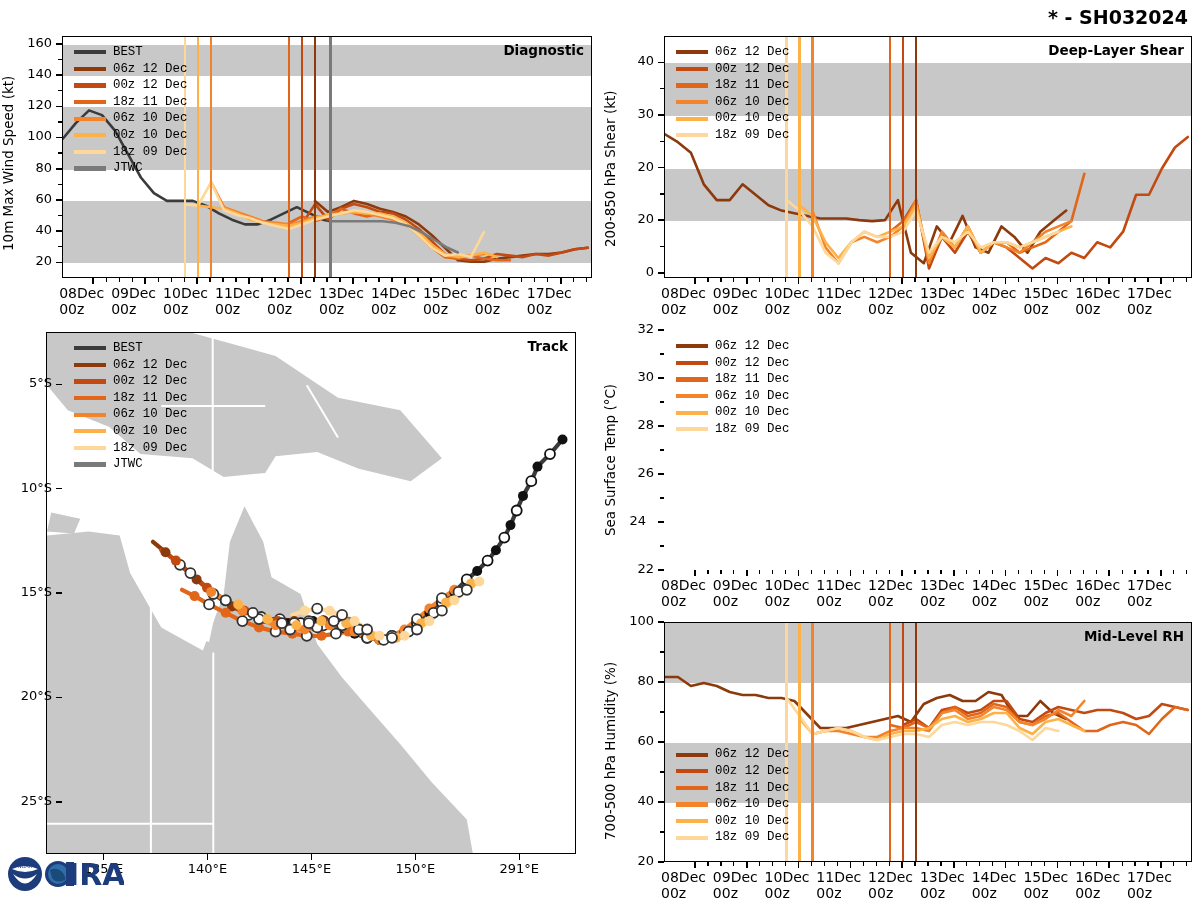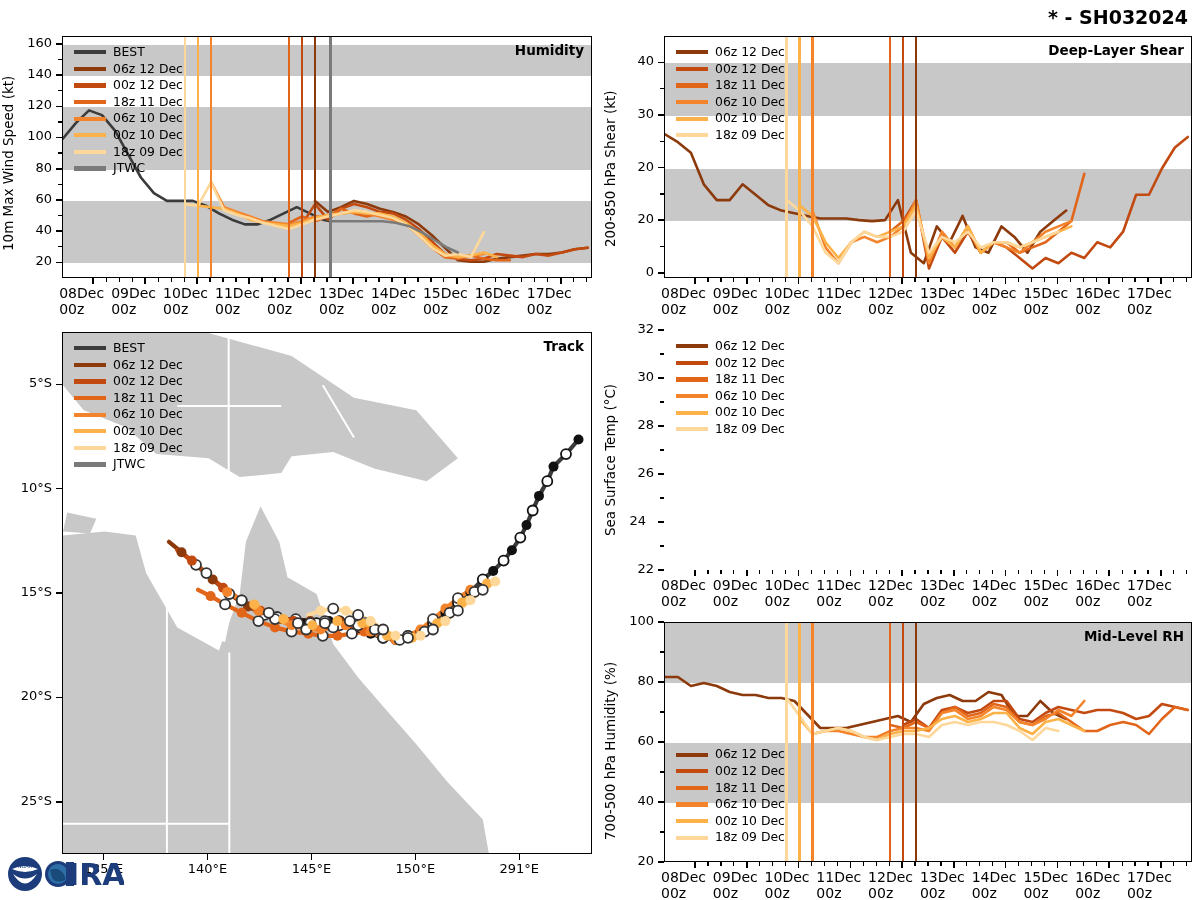--- a/index.html
+++ b/index.html
@@ -9,21 +9,21 @@
   .stormid{position:absolute;right:12px;top:6px;font-size:19px;font-weight:bold;}
   .panel{position:absolute;box-sizing:border-box;}
   .axesbox{position:absolute;box-sizing:border-box;border:1.4px solid #000;background:#fff;overflow:hidden;}
   .plotlabel{position:absolute;right:7px;top:5px;font-size:13.5px;font-weight:bold;z-index:40;}
   .ylabel{position:absolute;font-size:13.5px;transform-origin:0 0;transform:rotate(-90deg);white-space:nowrap;}
   .ytick{position:absolute;font-size:13px;text-align:right;white-space:nowrap;}
   .xtick{position:absolute;font-size:14px;white-space:nowrap;line-height:1.15;}
   .band{position:absolute;left:0;width:100%;background:#c8c8c8;}
   .vline{position:absolute;top:0;bottom:0;width:2.4px;}
   .tickmark{position:absolute;background:#000;}
-  .legend{position:absolute;z-index:60;font-size:12.4px;line-height:1;}
+  .legend{position:absolute;z-index:60;font-size:12.4px;line-height:1;font-family:Liberation Mono, monospace;}
   .legrow{display:flex;align-items:center;height:16.6px;}
   .legswatch{width:32px;height:4.2px;border-radius:0;margin-right:7px;flex:none;}
   .legtext{white-space:nowrap;font-size:12.4px;}
   svg{display:block;}
   .maplabel{position:absolute;font-size:13px;white-space:nowrap;}
   .logo{position:absolute;left:6px;bottom:4px;}
 </style>
 </head>
 <body>
 
@@ -31,21 +31,21 @@
 
   <div class="stormid">* - SH032024</div>
 
   <div class="panel" id="panel-intensity" style="left: 0px; top: 0px; width: 1200px; height: 900px;">
       <div class="axesbox" style="left: 62px; top: 36px; width: 530px; height: 242px;">
         <div class="band" style="top: 195.161px; height: 31.2258px; background: rgb(200, 200, 200);"></div>
         <div class="band" style="top: 163.935px; height: 31.2258px; background: rgb(200, 200, 200);"></div>
         <div class="band" style="top: 101.484px; height: 31.2258px; background: rgb(200, 200, 200);"></div>
         <div class="band" style="top: 70.2581px; height: 31.2258px; background: rgb(200, 200, 200);"></div>
         <div class="band" style="top: 7.80645px; height: 31.2258px; background: rgb(200, 200, 200);"></div>
-        <div class="plotlabel">Humidity</div>
+        <div class="plotlabel">Diagnostic</div>
         <svg width="530" height="242" style="position:absolute;left:0;top:0;">
           <path d="M 0.0 101.5 L 13.0 85.9 L 26.0 73.4 L 39.0 78.1 L 52.0 93.7 L 65.0 117.1 L 77.9 140.5 L 90.9 156.1 L 103.9 163.9 L 116.9 163.9 L 129.9 163.9 L 142.9 168.6 L 155.9 176.4 L 168.9 182.7 L 181.9 187.4 L 194.9 187.4 L 207.8 182.7 L 220.8 176.4 L 233.8 170.2 L 246.8 176.4 L 259.8 182.7 L 267.6 184.2" fill="none" stroke="#3b3b3b" stroke-width="2.6" stroke-linejoin="round" stroke-linecap="round"></path>
           <path d="M 252.0 163.9 L 265.0 174.9 L 278.0 170.2 L 291.0 163.9 L 304.0 167.1 L 317.0 171.7 L 330.0 174.9 L 342.9 179.5 L 355.9 187.4 L 368.9 198.3 L 381.9 210.8 L 394.9 223.3 L 407.9 224.8 L 420.9 224.8 L 433.9 221.7 L 446.9 220.1 L 459.9 218.6 L 472.8 217.0 L 485.8 217.0 L 498.8 215.5 L 511.8 212.3 L 524.8 210.8" fill="none" stroke="#8c3a0c" stroke-width="2.6" stroke-linejoin="round" stroke-linecap="round"></path>
           <path d="M 239.0 187.4 L 252.0 167.1 L 265.0 182.7 L 278.0 171.7 L 291.0 167.1 L 304.0 170.2 L 317.0 174.9 L 330.0 176.4 L 342.9 182.7 L 355.9 192.0 L 368.9 204.5 L 381.9 217.0 L 394.9 221.7 L 407.9 223.3 L 420.9 221.7 L 433.9 217.0 L 446.9 218.6 L 459.9 220.1 L 472.8 217.0 L 485.8 218.6 L 498.8 215.5 L 511.8 212.3 L 524.8 210.8" fill="none" stroke="#c24a10" stroke-width="2.6" stroke-linejoin="round" stroke-linecap="round"></path>
           <path d="M 226.0 185.8 L 239.0 179.5 L 252.0 184.2 L 265.0 179.5 L 278.0 171.7 L 291.0 176.4 L 304.0 179.5 L 317.0 176.4 L 330.0 182.7 L 342.9 187.4 L 355.9 198.3 L 368.9 210.8 L 381.9 220.1 L 394.9 221.7 L 407.9 218.6 L 420.9 221.7 L 433.9 223.3 L 446.9 223.3" fill="none" stroke="#e2661a" stroke-width="2.6" stroke-linejoin="round" stroke-linecap="round"></path>
           <path d="M 148.1 145.2 L 161.1 170.2 L 174.1 174.9 L 187.1 179.5 L 200.0 184.2 L 213.0 185.8 L 226.0 187.4 L 239.0 184.2 L 252.0 179.5 L 265.0 179.5 L 278.0 176.4 L 291.0 174.9 L 304.0 176.4 L 317.0 179.5 L 330.0 182.7 L 342.9 187.4 L 355.9 195.2 L 368.9 207.7 L 381.9 218.6 L 394.9 220.1 L 407.9 218.6 L 420.9 217.0" fill="none" stroke="#f4842c" stroke-width="2.6" stroke-linejoin="round" stroke-linecap="round"></path>
           <path d="M 135.1 168.6 L 148.1 170.2 L 161.1 171.7 L 174.1 176.4 L 187.1 182.7 L 200.0 185.8 L 213.0 187.4 L 226.0 188.9 L 239.0 185.8 L 252.0 181.1 L 265.0 178.0 L 278.0 176.4 L 291.0 174.9 L 304.0 176.4 L 317.0 176.4 L 330.0 179.5 L 342.9 185.8 L 355.9 195.2 L 368.9 207.7 L 381.9 217.0 L 394.9 220.1 L 407.9 218.6 L 420.9 215.5 L 433.9 220.1" fill="none" stroke="#fcb248" stroke-width="2.6" stroke-linejoin="round" stroke-linecap="round"></path>
           <path d="M 122.1 167.1 L 135.1 168.6 L 148.1 145.2 L 161.1 173.3 L 174.1 178.0 L 187.1 181.1 L 200.0 185.8 L 213.0 188.9 L 226.0 192.0 L 239.0 187.4 L 252.0 182.7 L 265.0 179.5 L 278.0 176.4 L 291.0 173.3 L 304.0 174.9 L 317.0 178.0 L 330.0 181.1 L 342.9 187.4 L 355.9 198.3 L 368.9 210.8 L 381.9 218.6 L 394.9 217.0 L 407.9 220.1 L 420.9 195.2" fill="none" stroke="#fdd89a" stroke-width="2.6" stroke-linejoin="round" stroke-linecap="round"></path>
           <path d="M 267.6 184.2 L 280.6 184.2 L 293.6 184.2 L 306.6 184.2 L 319.6 184.2 L 332.5 185.8 L 345.5 188.9 L 358.5 195.2 L 371.5 203.0 L 384.5 210.8 L 394.9 215.5" fill="none" stroke="#7a7a7a" stroke-width="2.6" stroke-linejoin="round" stroke-linecap="round"></path>
         </svg>
@@ -160,21 +160,21 @@
           <span class="legtext">18z 09 Dec</span>
         </div>
         <div class="legrow">
           <span class="legswatch" style="background: rgb(122, 122, 122);"></span>
           <span class="legtext">JTWC</span>
         </div>
       </div>
     </div>
 
   <div class="panel" id="panel-track" style="left: 0px; top: 0px; width: 1200px; height: 900px;">
-      <div class="axesbox" style="left: 62px; top: 332px; width: 530px; height: 522px;">
+      <div class="axesbox" style="left: 46px; top: 332px; width: 530px; height: 522px;">
         <svg width="530" height="522" style="position:absolute;left:0;top:0;">
           <g>
             <path d="M 0.0 0.0 L 145.5 0.0 L 228.6 23.0 L 291.0 64.7 L 353.3 77.3 L 394.9 125.3 L 363.7 148.2 L 311.8 135.7 L 270.2 119.0 L 228.6 123.2 L 218.2 139.9 L 176.7 144.1 L 145.5 125.3 L 93.5 121.1 L 62.4 94.0 L 20.8 77.3 L 0.0 52.2 Z" fill="#c8c8c8" stroke="none"></path>
             <path d="M 197.5 173.3 L 216.2 208.8 L 224.5 244.3 L 253.6 261.0 L 270.2 311.1 L 295.1 344.5 L 322.2 375.8 L 353.3 411.3 L 384.5 448.9 L 419.8 486.5 L 426.1 522.0 L 0.0 522.0 L 0.0 202.5 L 41.6 198.4 L 72.7 202.5 L 83.1 240.1 L 114.3 294.4 L 155.9 317.4 L 176.7 261.0 L 182.9 208.8 Z" fill="#c8c8c8" stroke="none"></path>
             <path d="M 87.3 219.2 L 103.9 265.2 L 135.1 300.7 L 162.1 309.0 L 170.4 269.4 L 174.6 219.2 L 135.1 202.5 Z" fill="#ffffff" stroke="none"></path>
             <path d="M 4.2 179.6 L 33.3 185.8 L 27.0 200.4 L 0.0 198.4 Z" fill="#c8c8c8" stroke="none"></path>
             <path d="M 20.8 428.0 L 33.3 432.2 L 24.9 440.6 Z" fill="#c8c8c8" stroke="none"></path>
           </g>
           <g>
             <path d="M 165.7 0.0 L 165.7 139.9" fill="none" stroke="#ffffff" stroke-width="2"></path>

